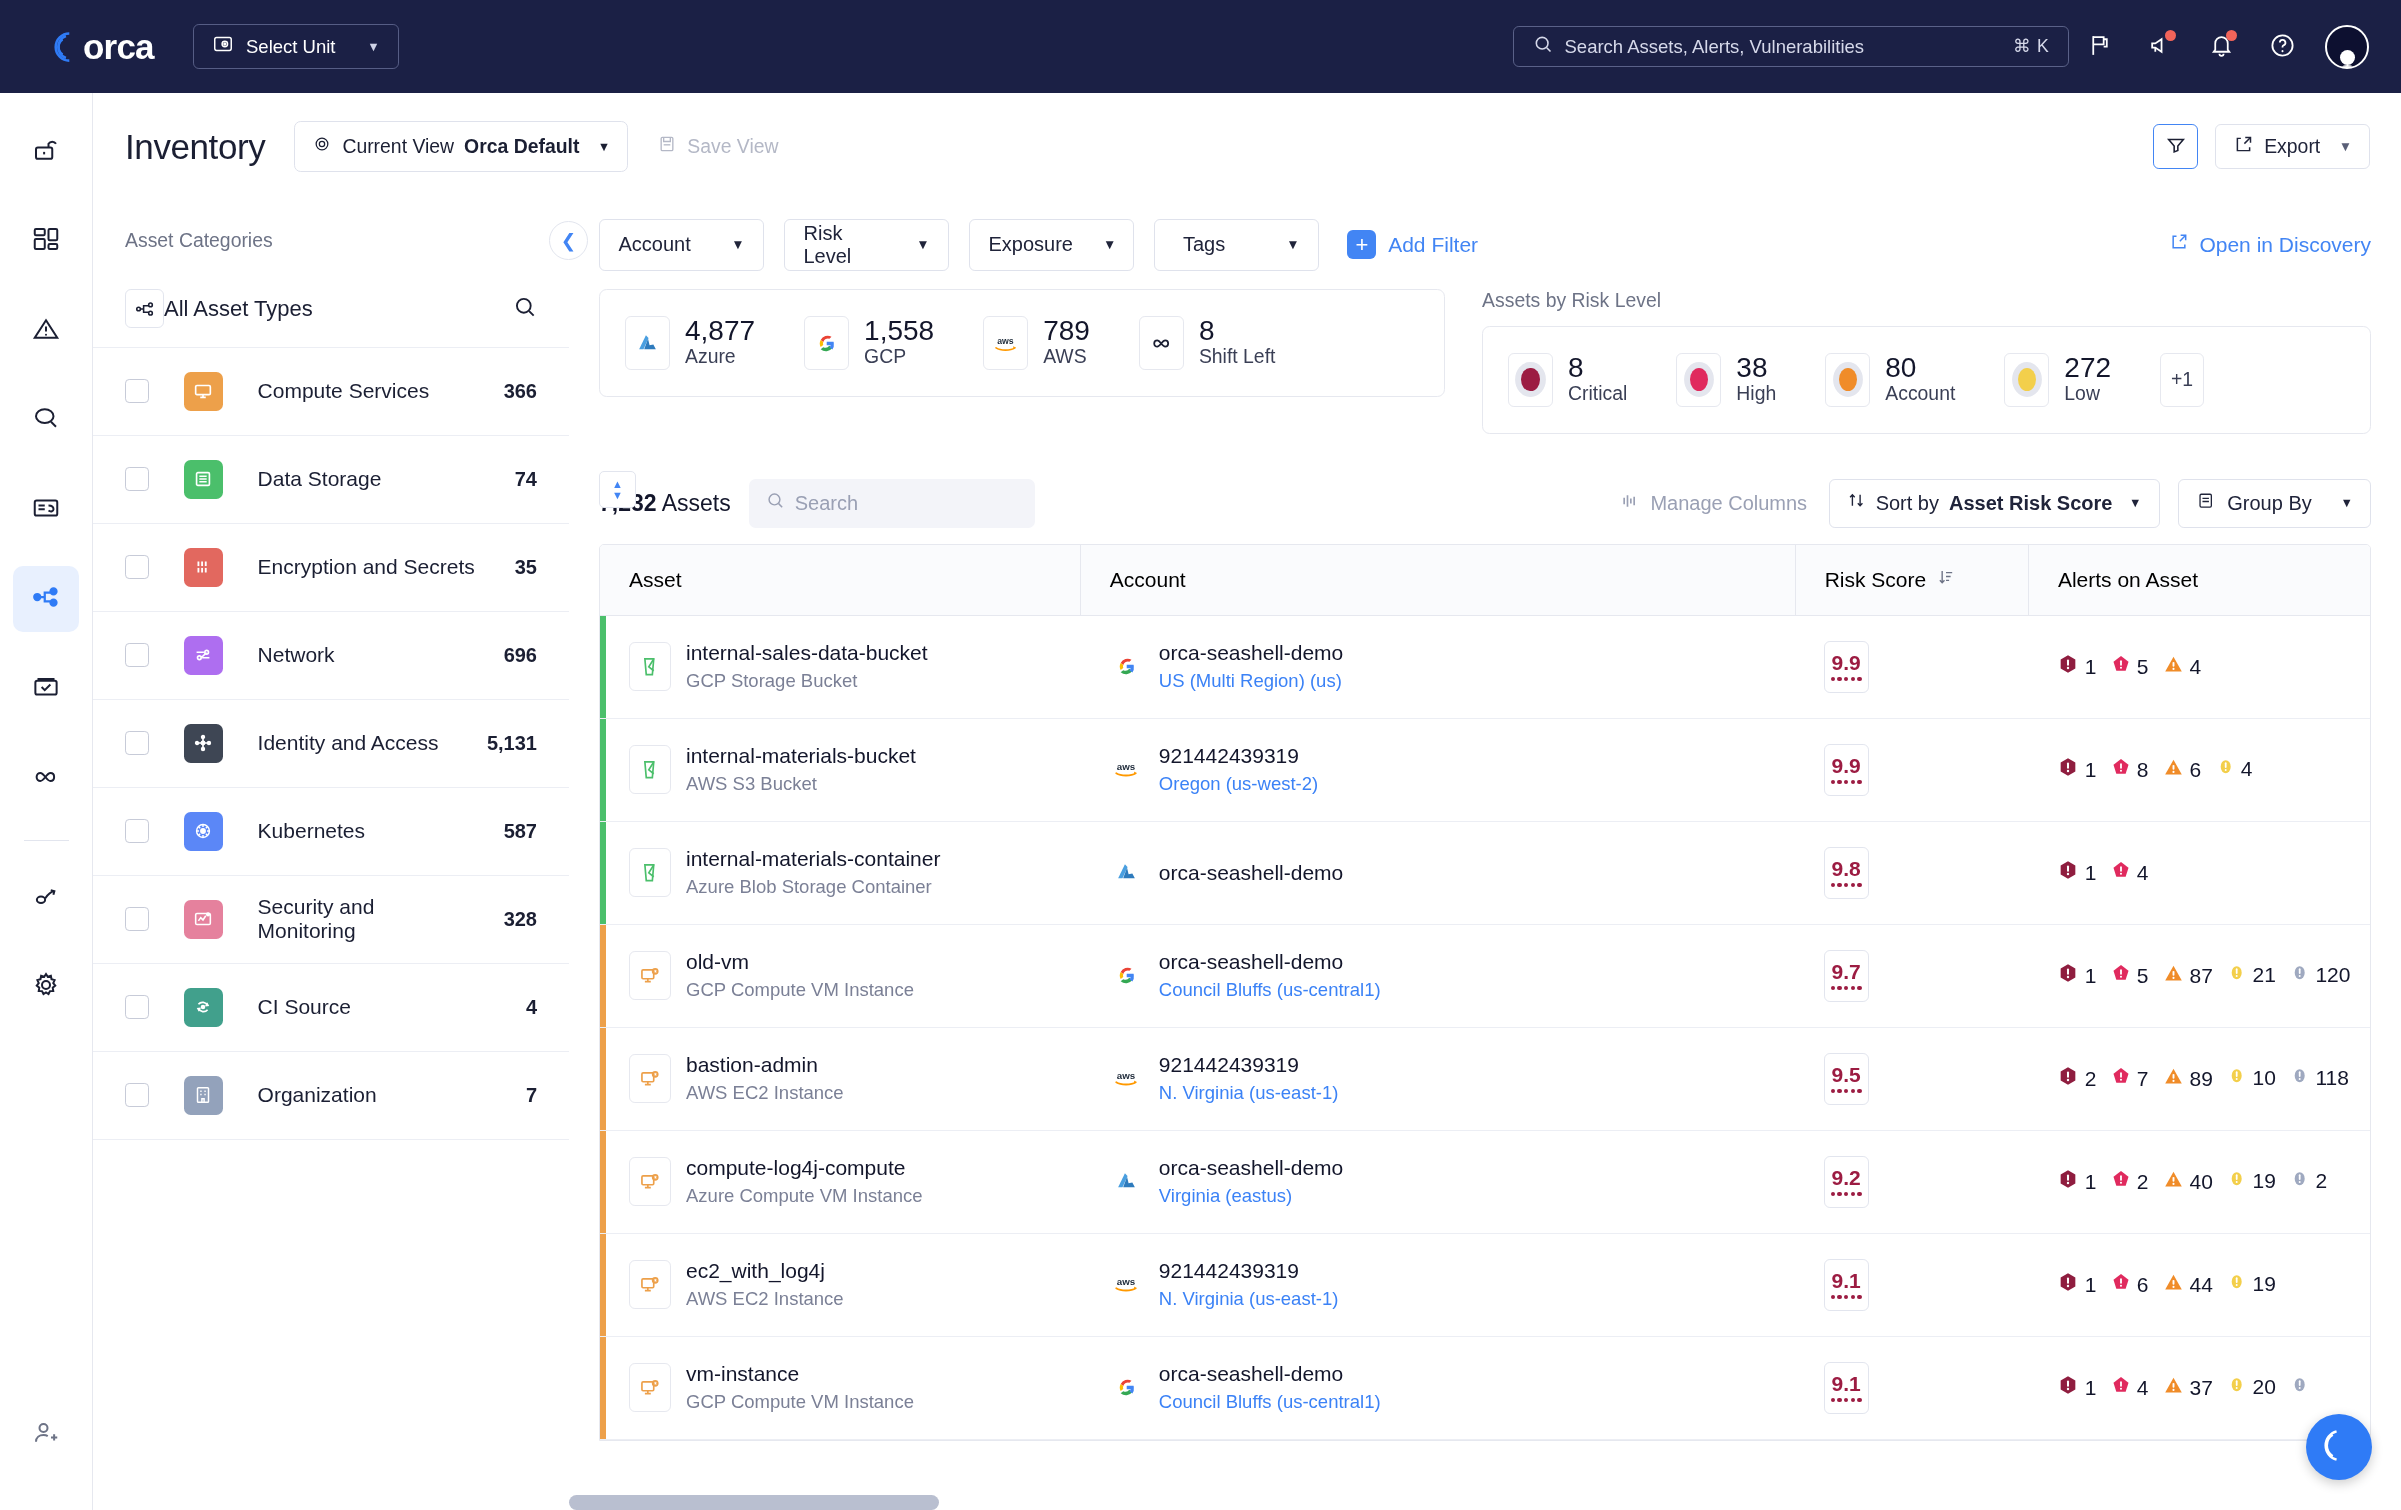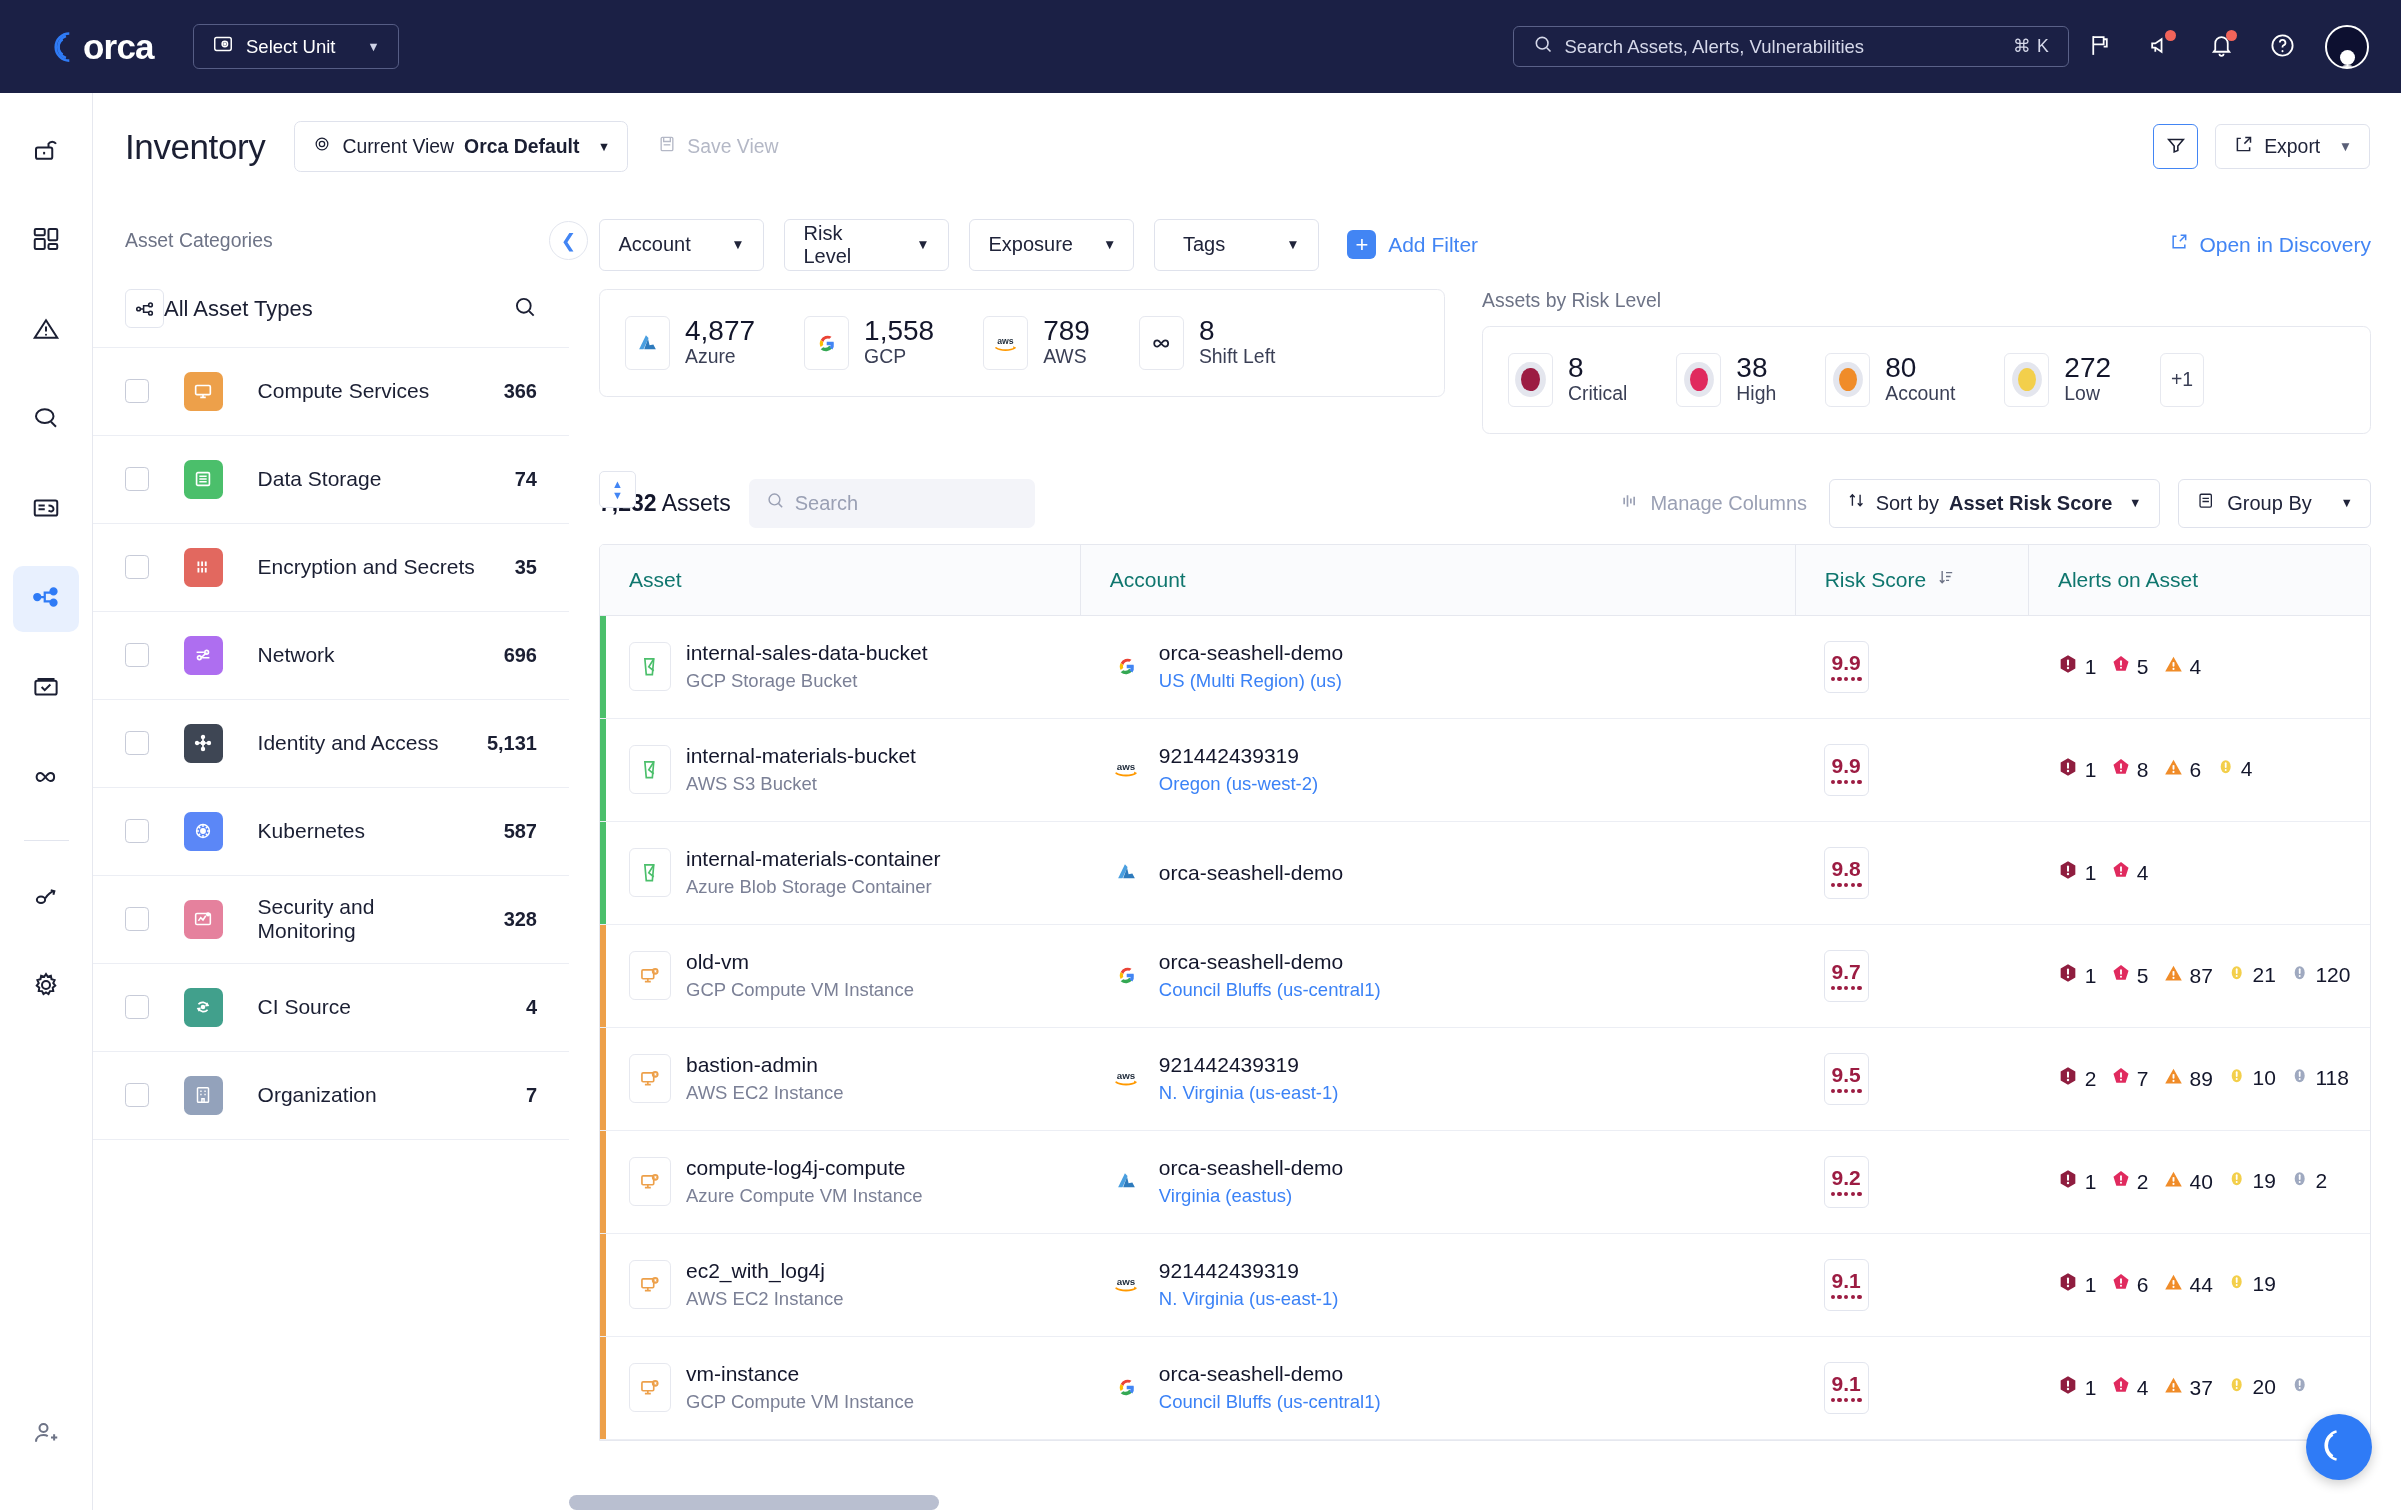--- a/index.html
+++ b/index.html
@@ -130,21 +130,21 @@
     display: flex; align-items: center; gap: 10px; padding: 0 17px; color: #9aa0b4; font-size: 20px;
   }
   .manage-cols { margin-left: auto; display: flex; align-items: center; gap: 10px; font-size: 20px; color: #9aa0b4; }
   .sortby { margin-left: 22px; height: 49px; border: 0.8px solid #dfe2ec; border-radius: 5.9px; display: flex; align-items: center; gap: 10px; padding: 0 17px; font-size: 20px; color: #20243a; }
   .sortby b { font-weight: 700; }
   .groupby { margin-left: 18.5px; height: 49px; border: 0.8px solid #dfe2ec; border-radius: 5.9px; display: flex; align-items: center; gap: 11.8px; padding: 0 17px; font-size: 20px; color: #20243a; }
 
   
   .tbl { margin: 0 30px; border: 0.8px solid #e6e8ef; border-radius: 5px 5px 0 0; overflow: hidden; }
   .thead { display: flex; height: 71px; background: #fafbfd; border-bottom: 0.8px solid #e6e8ef; }
-  .th { font-size: 21px; color: #0f766e; display: flex; align-items: center; padding-left: 29px; }
+  .th { font-size: 21px; color: #000000; display: flex; align-items: center; padding-left: 29px; }
   .th + .th { border-left: 0.8px solid #e6e8ef; }
   .c-asset { width: 497px; } .c-account { width: 741px; }
   .c-risk { width: 241px; } .c-alerts { width: 354px; }
   .trow { display: flex; height: 103px; border-bottom: 0.8px solid #eceef4; position: relative; }
   .trow .rstripe { position: absolute; left: 0; top: 0; width: 5.9px; height: 100%; }
   .td { display: flex; align-items: center; padding-left: 29px; }
   .asset-ico { width: 42px; height: 49px; border: 0.8px solid #e6e8ef; border-radius: 5.9px; display: flex; align-items: center; justify-content: center; flex: none; margin-right: 15px; }
   .a-name { font-size: 21px; color: #13162b; }
   .a-sub { font-size: 18.5px; color: #7b8096; margin-top: 4.2px; }
   .acct-ico { width: 35px; height: 35px; display: flex; align-items: center; justify-content: center; flex: none; margin-right: 15px; }

